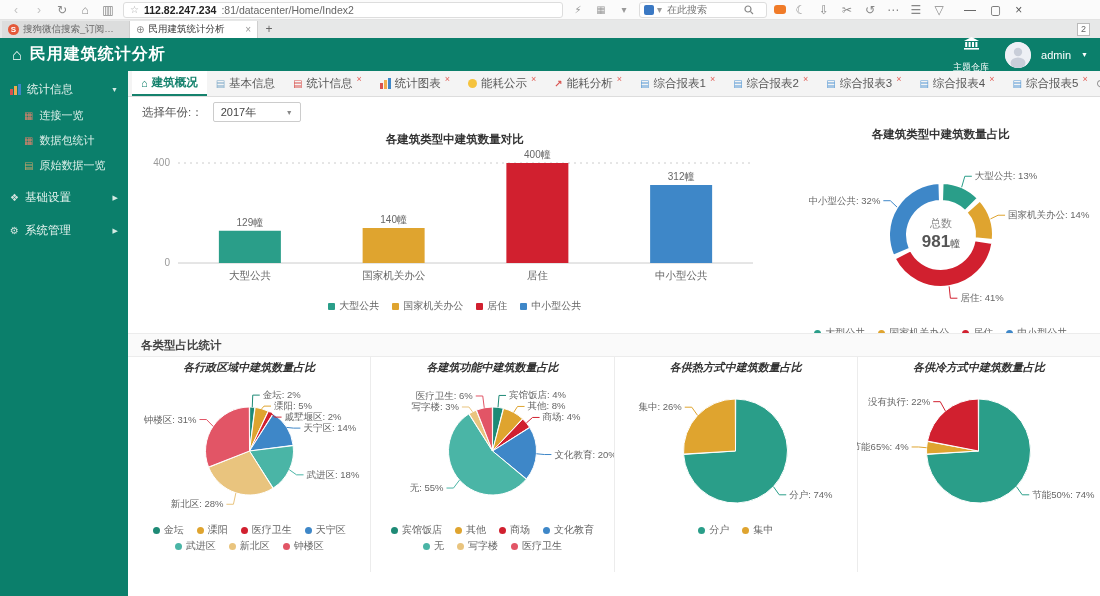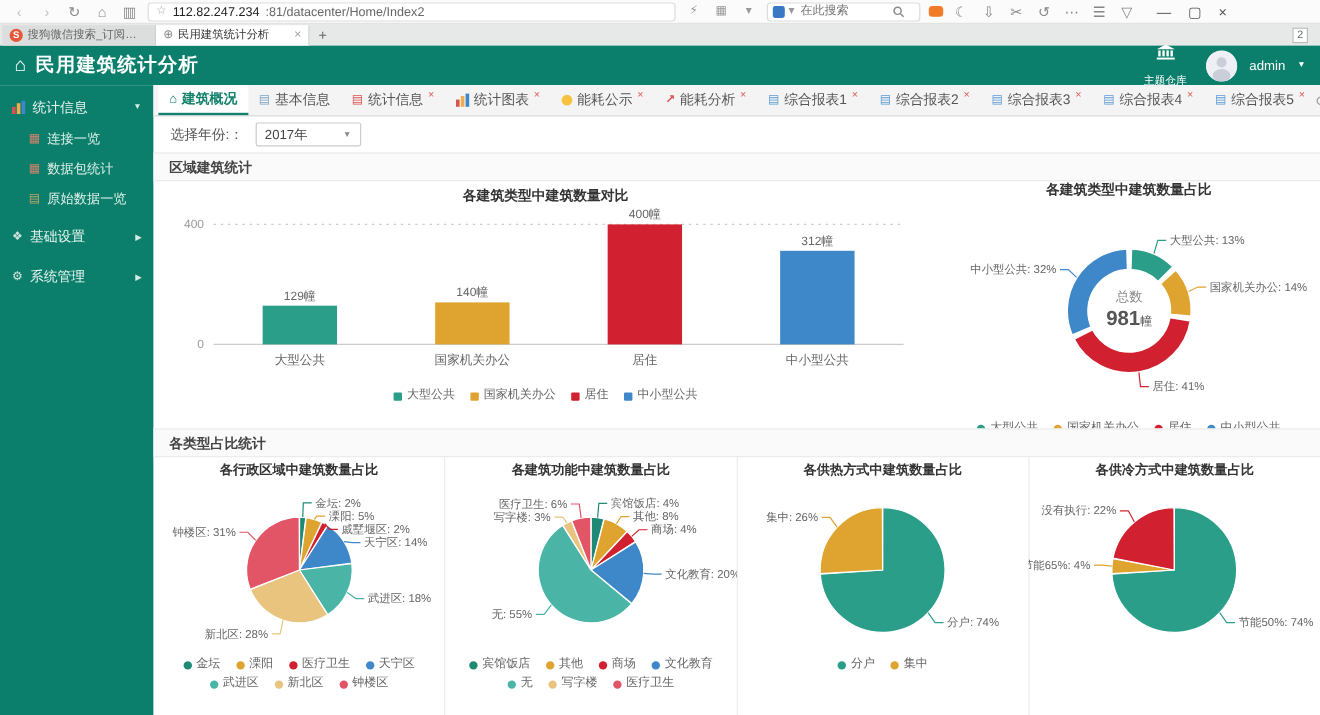--- a/index.html
+++ b/index.html
@@ -7,21 +7,21 @@
   *{box-sizing:border-box;}
 
   
   .toolbar{height:20px;background:#fbfbfb;border-bottom:1px solid #e3e3e3;
     display:flex;align-items:center;padding:0 8px;gap:7px;font-size:12px;color:#777;}
   .tool-ic{width:16px;text-align:center;color:#888;font-size:12px;line-height:18px;cursor:default;}
   .tool-ic.dim{color:#c2c2c2;}
   .urlbar{flex:0 1 440px;height:16px;background:#fff;border:1px solid #ddd;border-radius:3px;
     display:flex;align-items:center;padding:0 6px;gap:5px;font-size:10.5px;overflow:hidden;white-space:nowrap;}
   .urlbar .star{color:#aaa;font-size:10px;}
-  .url-host{font-weight:normal;color:#222;}
+  .url-host{font-weight:bold;color:#222;}
   .url-path{color:#666;}
   .mini{font-size:10px;color:#999;}
   .searchbox{width:128px;height:16px;background:#fff;border:1px solid #ddd;border-radius:3px;
     display:flex;align-items:center;padding:0 4px;gap:3px;}
   .searchbox input{border:none;outline:none;width:76px;font-size:10px;color:#555;background:transparent;}
   .ic-engine{width:10px;height:10px;border-radius:2px;background:#3a78c3;display:inline-block;}
   .ic-pad{width:12px;height:9px;border-radius:3px;background:#f07b28;display:inline-block;}
   .winctl{display:flex;gap:14px;margin-left:10px;color:#555;}
   .tabstrip{height:18px;background:#e7e8e8;display:flex;align-items:flex-end;padding-left:2px;}
   .btab{width:128px;height:17px;display:flex;align-items:center;gap:4px;padding:0 6px;
@@ -83,21 +83,21 @@
     font-size:11.5px;font-weight:bold;color:#333;}
   .legend{display:flex;flex-wrap:wrap;justify-content:center;column-gap:13px;row-gap:2px;
     font-size:10px;color:#666;line-height:14px;padding:2px 10px 0 10px;}
   .leg-item{display:inline-flex;align-items:center;cursor:default;}
   .leg-dot{width:7px;height:7px;border-radius:50%;display:inline-block;margin-right:4px;}
   .leg-sq{border-radius:1px;}
 
   .panel2-body{display:flex;height:215px;}
   .piecol{flex:1;min-width:0;border-right:1px solid #ececec;display:flex;flex-direction:column;align-items:center;}
   .piecol:last-child{border-right:none;}
-  .piecol .c-title{height:18px;font-size:11px;}
+  .piecol .c-title{height:18px;font-size:11px;font-style:italic;}
   svg{display:block;}
 </style>
 </head>
 <body>
 
 <div class="toolbar">
   <span class="tool-ic dim">‹</span>
   <span class="tool-ic dim">›</span>
   <span class="tool-ic">↻</span>
   <span class="tool-ic">⌂</span>
@@ -278,21 +278,20 @@
     </div>
 
     <div class="yearrow">
       <span>选择年份:：</span>
       <div class="yearselect">
         <span>2017年</span>
         <span class="arrow">▼</span>
       </div>
     </div>
 
-    <div class="panel-h">区域建筑统计</div>
     <div class="panel1-body">
       <div class="chartbox barbox">
         <div class="c-title">各建筑类型中建筑数量对比</div>
         <div>
             <svg width="645" height="150" viewBox="0 0 645 150">
               <line x1="46" y1="16" x2="621" y2="16" stroke="#ccc" stroke-width="1" stroke-dasharray="2,4"></line>
               <line x1="46" y1="116" x2="621" y2="116" stroke="#ccc" stroke-width="1"></line>
               <text x="38" y="19" text-anchor="end" font-size="10" fill="#999">400</text>
               <text x="38" y="119" text-anchor="end" font-size="10" fill="#999">0</text>
               <rect x="86.875" y="83.75" width="62" height="32.25" fill="#2a9e89"></rect>

